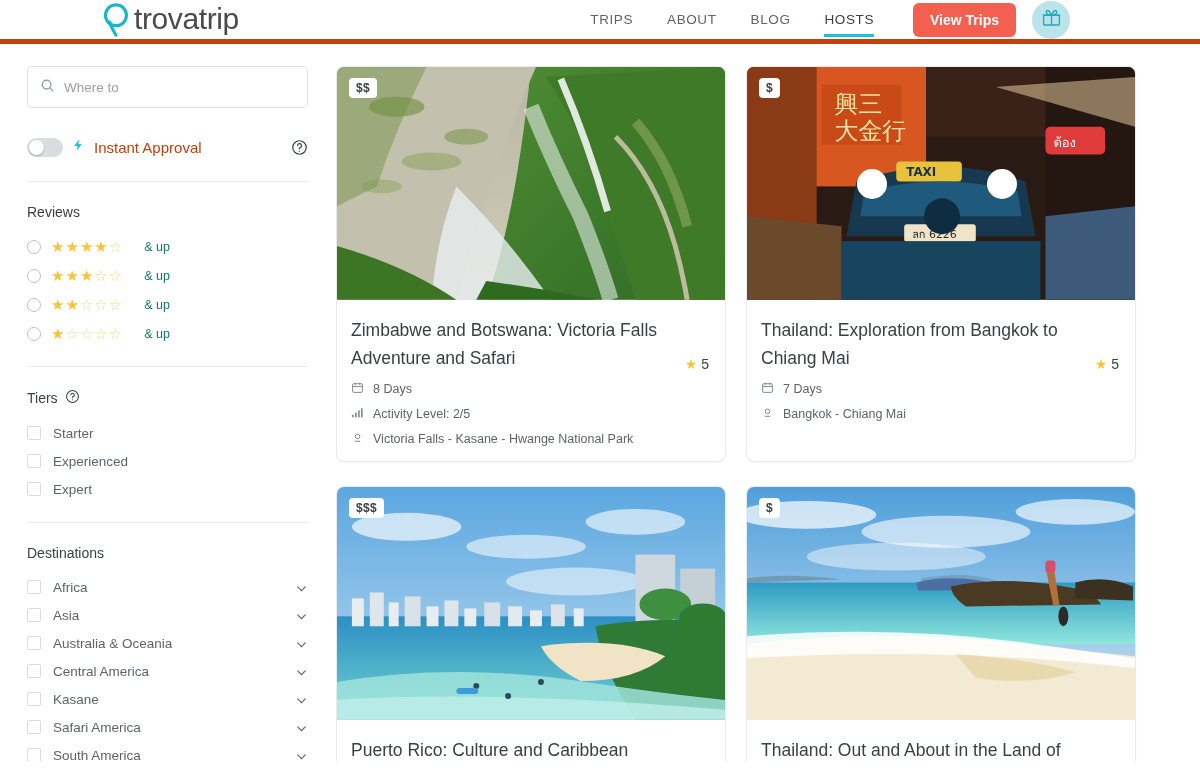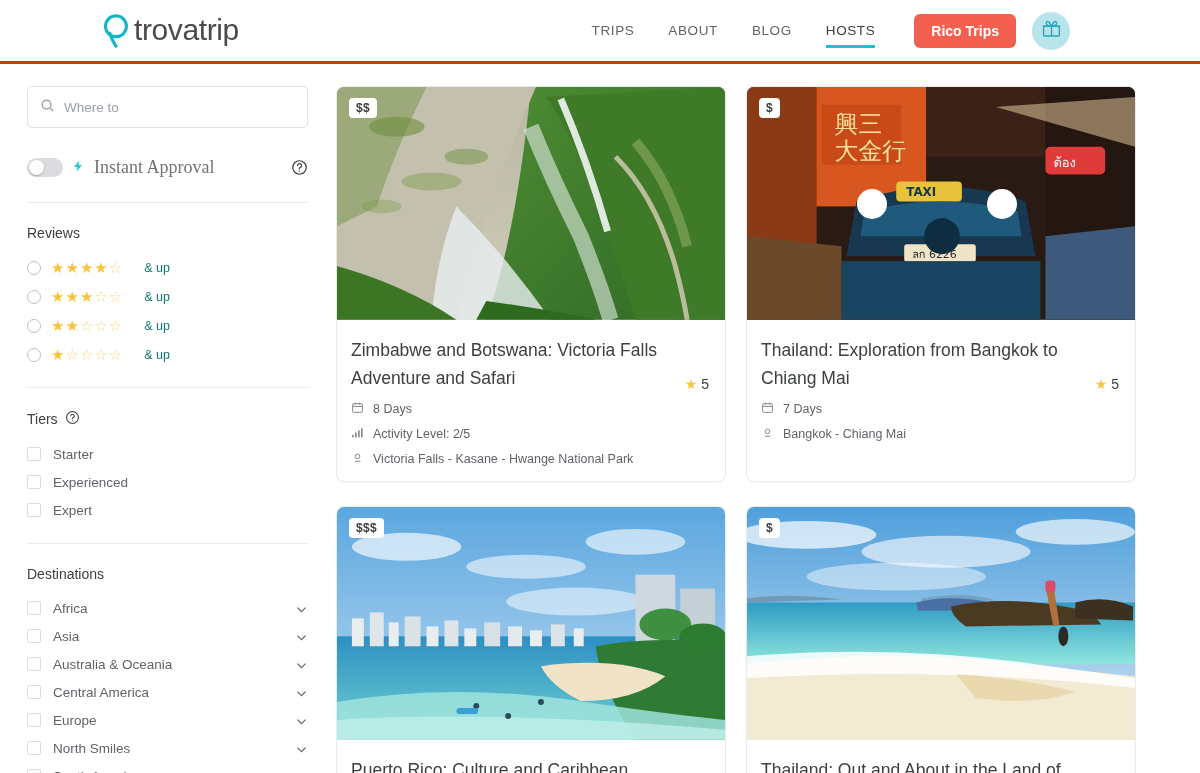--- a/index.html
+++ b/index.html
@@ -7,23 +7,23 @@
     width: 1200px; height: 773px;
     overflow: hidden;
     background: #ffffff;
     font-family: "Liberation Sans", sans-serif;
     color: #3c4043;
   }
 
   
   .header {
     position: relative;
-    height: 64px;
+    height: 44px;
     background: #ffffff;
-    border-bottom: 3px solid #c2410c;
+    border-bottom: 5px solid #c2410c;
     display: flex;
     align-items: center;
   }
   .logo-wrap {
     display: flex; align-items: center;
     margin-left: 100px;
     gap: 2px;
   }
   .logo-mark { width: 32px; height: 36px; display:block; }
   .logo-text {
@@ -132,21 +132,21 @@
   }
   .toggle::after {
     content: "";
     position: absolute;
     top: 2px; left: 2px;
     width: 15px; height: 15px;
     border-radius: 50%;
     background: #fff;
     box-shadow: 0 1px 2px rgba(0,0,0,.25);
   }
-  .instant-label { font-size: 18px; color: #737373; font-family: Liberation Serif, serif; }
+  .instant-label { font-size: 15px; color: #c2410c; }
   .help-icon {
     margin-left: auto;
     width: 17px; height: 17px;
     cursor: pointer;
   }
 
   .divider {
     height: 1px;
     background: #e8eaed;
     margin: 24px 0 0 0;
@@ -278,21 +278,21 @@
       </svg>
     </span>
     <span class="logo-text">trovatrip</span>
   </div>
 
   <div class="nav">
     <div class="nav-item">TRIPS</div>
     <div class="nav-item">ABOUT</div>
     <div class="nav-item">BLOG</div>
     <div class="nav-item active">HOSTS</div>
-    <button class="view-trips-btn">Rico Trips</button>
+    <button class="view-trips-btn">View Trips</button>
     <div class="gift-btn">
       <span>
         <svg width="21" height="21" viewBox="0 0 24 24" fill="none" stroke="#2aa7b8" stroke-width="1.6">
           <rect x="3" y="9.5" width="18" height="11" rx="1"></rect>
           <path d="M2 9.5h20M12 9.5v11"></path>
           <path d="M12 9.5C12 9.5 9.5 3 7 4.2 4.7 5.3 6.5 9.5 12 9.5z"></path>
           <path d="M12 9.5C12 9.5 14.5 3 17 4.2c2.3 1.1.5 5.3-5 5.3z"></path>
         </svg>
       </span>
     </div>
@@ -444,30 +444,30 @@
       <span class="checkbox"></span>
       <span class="check-label">Central America</span>
       <span class="chev">
         <svg width="13" height="13" viewBox="0 0 24 24" fill="none" stroke="#5f6368" stroke-width="2.2" stroke-linecap="round">
             <path d="M5 9l7 7 7-7"></path>
           </svg>
       </span>
     </div>
     <div class="check-row">
       <span class="checkbox"></span>
-      <span class="check-label">Europe</span>
+      <span class="check-label">Kasane</span>
       <span class="chev">
         <svg width="13" height="13" viewBox="0 0 24 24" fill="none" stroke="#5f6368" stroke-width="2.2" stroke-linecap="round">
             <path d="M5 9l7 7 7-7"></path>
           </svg>
       </span>
     </div>
     <div class="check-row">
       <span class="checkbox"></span>
-      <span class="check-label">North Smiles</span>
+      <span class="check-label">Safari America</span>
       <span class="chev">
         <svg width="13" height="13" viewBox="0 0 24 24" fill="none" stroke="#5f6368" stroke-width="2.2" stroke-linecap="round">
             <path d="M5 9l7 7 7-7"></path>
           </svg>
       </span>
     </div>
     <div class="check-row">
       <span class="checkbox"></span>
       <span class="check-label">South America</span>
       <span class="chev">

